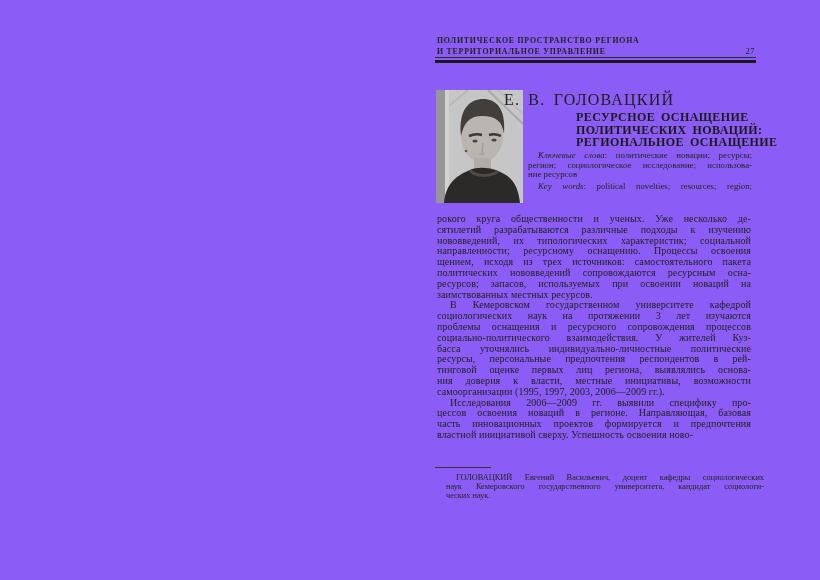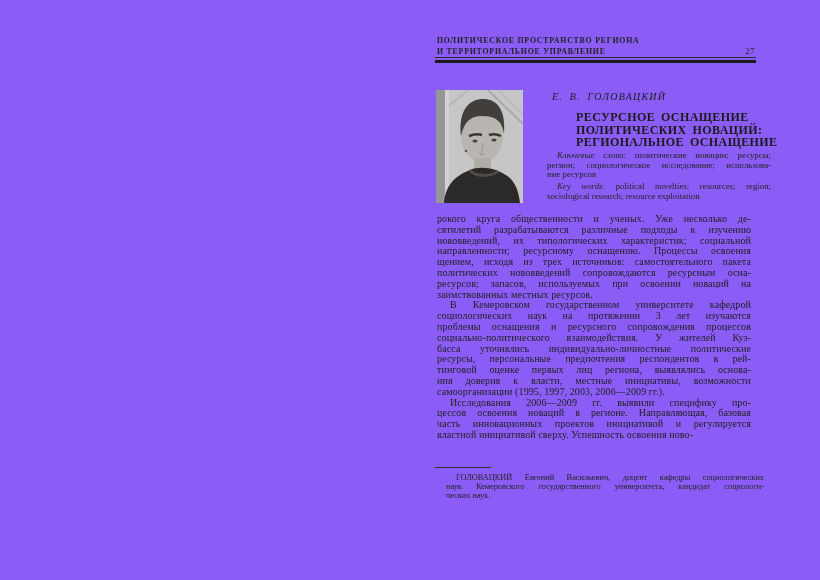--- a/index.html
+++ b/index.html
@@ -24,34 +24,34 @@
   }
   .rule-thin  { position: absolute; left: 435px; top: 57px;  width: 321px; height: 1px;   background: #2a2a2a; }
   .rule-thick { position: absolute; left: 435px; top: 60px;  width: 321px; height: 2.5px; background: #1b1b1b; }
 
   
   .photo { position: absolute; left: 436px; top: 90px; width: 87px; height: 113px; }
   .photo svg { display: block; }
 
   
   .author {
-    position: absolute; left: 552px; top: 91px;
-    font-style: italic; font-size: 10px; letter-spacing: 1.2px; word-spacing: 3px;
+    position: absolute; left: 504px; top: 91px;
+    font-size: 16px; letter-spacing: 1.2px; word-spacing: 3px;
   }
   .title-block {
     position: absolute; left: 532px; top: 111px; width: 224px;
     font-weight: bold; font-size: 12px; line-height: 12.6px;
     letter-spacing: 0.4px; word-spacing: 2.5px; color: #1a1a1a; margin-left: 44px;
   }
   .title-block .tline { text-align: left; text-align-last: left; text-indent: 0; }
 
   
   .keywords {
     position: absolute; left: 528px; top: 151px; width: 224px;
-    font-size: 8.8px; line-height: 9.5px; color: #242424; margin-left: 19px;
+    font-size: 8.8px; line-height: 9.5px; color: #242424;
   }
   .kw-para { margin: 0 0 0 0; }
   .kw-para + .kw-para { margin-top: 2.5px; }
 
   
   .tline { text-align: justify; text-align-last: justify; }
   .tline.lastline { text-align-last: left; }
   .tline.indent { text-indent: 13px; }
   .kwfirst { text-indent: 10px; }
 
@@ -117,23 +117,20 @@
   <div class="keywords">
     <div class="kw-para">
       <div class="tline kwfirst"><i>Ключевые слова</i><span>: политические новации; ресурсы;</span></div>
       <div>
           <div class="tline">регион; социологическое исследование; использова-</div>
           <div class="tline lastline">ние ресурсов</div>
         </div>
     </div>
     <div class="kw-para">
       <div class="tline kwfirst"><i>Key words</i><span>: political novelties; resources; region;</span></div>
-      <div>
-          <div class="tline lastline">sociological research; resource exploitation</div>
-        </div>
     </div>
   </div>
 
   <div class="body-col">
     <div>
         <div class="tline">рокого круга общественности и ученых. Уже несколько де-</div>
         <div class="tline">сятилетий разрабатываются различные подходы к изучению</div>
         <div class="tline">нововведений, их типологических характеристик; социальной</div>
         <div class="tline">направленности; ресурсному оснащению. Процессы освоения</div>
         <div class="tline">щением, исходя из трех источников: самостоятельного пакета</div>
@@ -148,21 +145,21 @@
         <div class="tline">социально-политического взаимодействия. У жителей Куз-</div>
         <div class="tline">басса уточнялись индивидуально-личностные политические</div>
         <div class="tline">ресурсы, персональные предпочтения респондентов в рей-</div>
         <div class="tline">тинговой оценке первых лиц региона, выявлялись основа-</div>
         <div class="tline">ния доверия к власти, местные инициативы, возможности</div>
         <div class="tline lastline">самоорганизации (1995, 1997, 2003, 2006—2009 гг.).</div>
       </div>
     <div>
         <div class="tline indent">Исследования 2006—2009 гг. выявили специфику про-</div>
         <div class="tline">цессов освоения новаций в регионе. Направляющая, базовая</div>
-        <div class="tline">часть инновационных проектов инициативой и регулируется</div>
+        <div class="tline">часть инновационных проектов формируется и предпочтения</div>
         <div class="tline lastline">властной инициативой сверху. Успешность освоения ново-</div>
       </div>
   </div>
 
   <div class="foot-rule"></div>
   <div class="footnote">
       <div class="tline indent">ГОЛОВАЦКИЙ Евгений Васильевич, доцент кафедры социологических</div>
       <div class="tline">наук Кемеровского государственного университета, кандидат социологи-</div>
       <div class="tline lastline">ческих наук.</div>
     </div>

